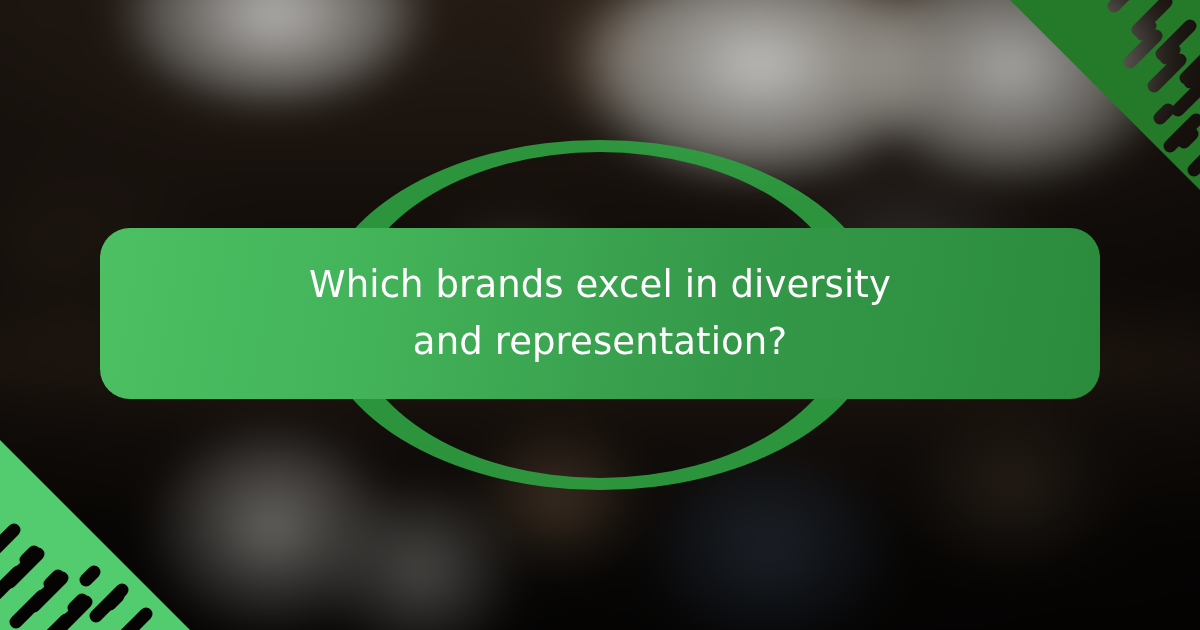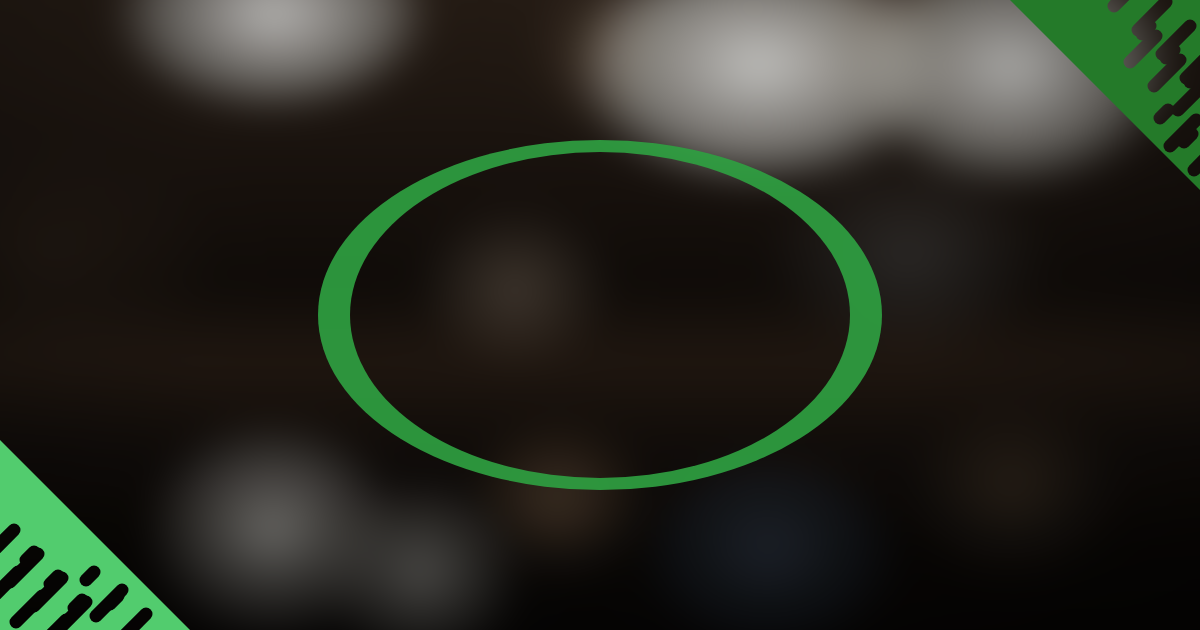--- a/index.html
+++ b/index.html
@@ -218,14 +218,17 @@
           <line x1="96" y1="176" x2="122" y2="150"></line>
           <line x1="120" y1="200" x2="146" y2="174"></line>
         </g>
       </mask>
     </defs>
     <g clip-path="url(#clipBL)" mask="url(#maskBL)">
       <rect x="0" y="0" width="190" height="190" fill="#52cc6e"></rect>
     </g>
   </svg>
 
+  <div class="banner">
+    <h1 class="headline">Which brands excel in diversity and representation?</h1>
+  </div>
 
 </div>
 
 </body></html>

